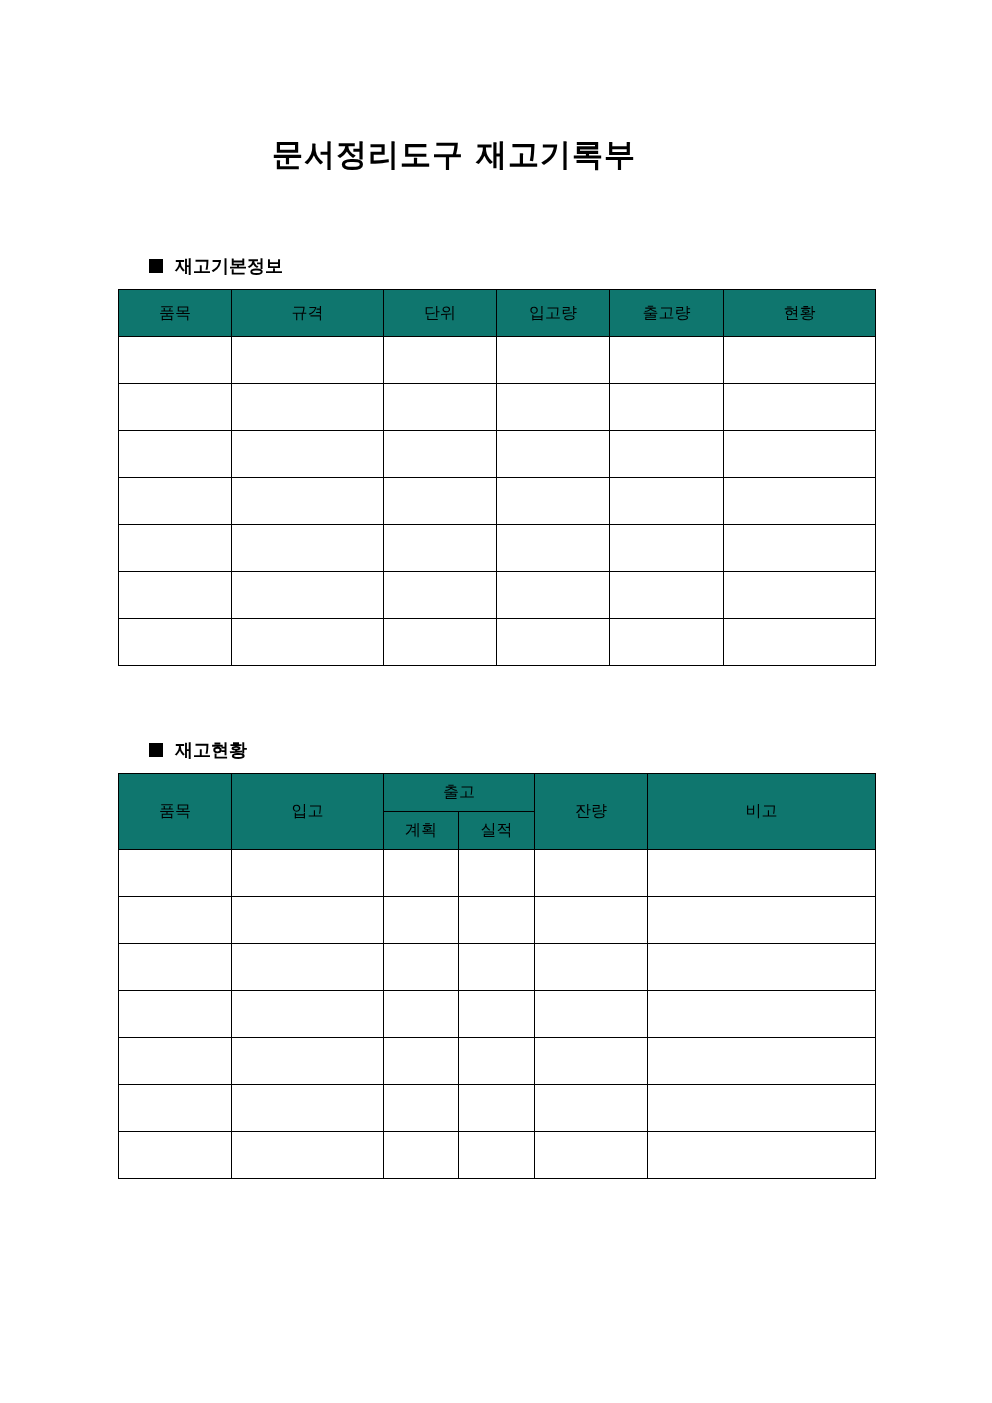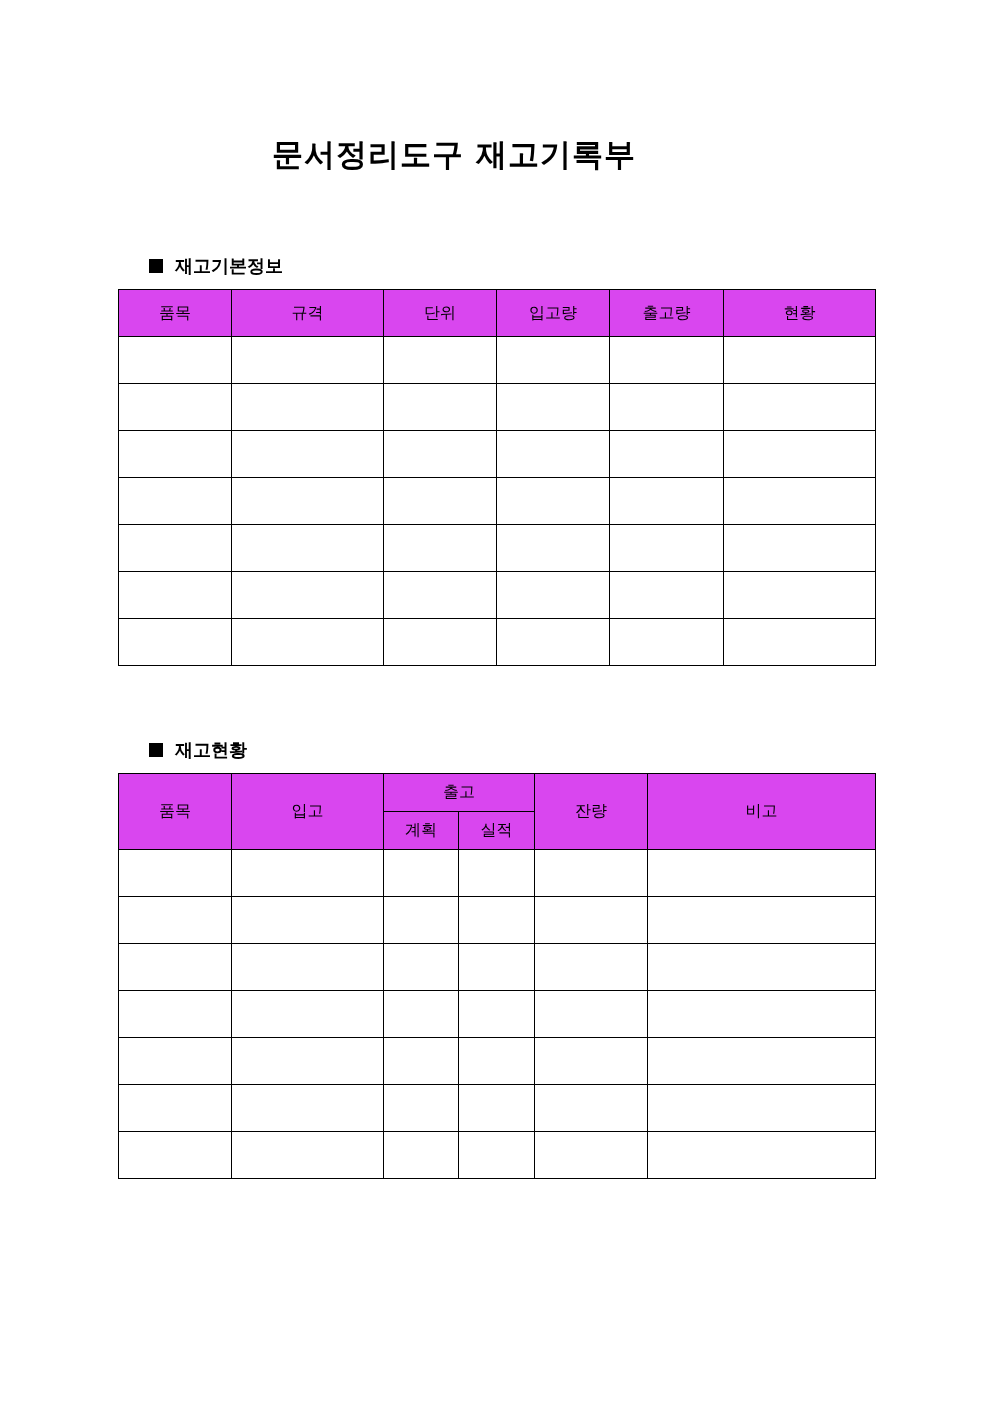--- a/index.html
+++ b/index.html
@@ -2,21 +2,21 @@
 <html><head>
 <meta charset="utf-8">
 <style>
   html, body { margin: 0; padding: 0; background: #ffffff; }
   body { width: 992px; height: 1403px; position: relative; font-family: "DejaVu Sans", "Liberation Sans", sans-serif; color: #000; }
   .title { position: absolute; top: 134px; left: 0; width: 908px; text-align: center; font-size: 31px; font-weight: bold; letter-spacing: 1px; }
   .section-title { position: absolute; left: 118px; font-size: 18px; font-weight: bold; display: flex; align-items: center; margin-left: 31px; }
   .section-title .sq { display: inline-block; width: 14px; height: 14px; background: #000; margin-right: 12px; }
   table { position: absolute; left: 118px; border-collapse: collapse; table-layout: fixed; }
   td, th { border: 1px solid #000; padding: 0; font-weight: normal; font-size: 16px; text-align: center; vertical-align: middle; }
-  th { background: #d946ef; }
+  th { background: #0f766e; }
 </style>
 </head>
 <body>
 
 <div class="title">문서정리도구 재고기록부</div>
 
 <div class="section-title" style="top:254px;">
   <span class="sq"></span>
   <span>재고기본정보</span>
 </div>

